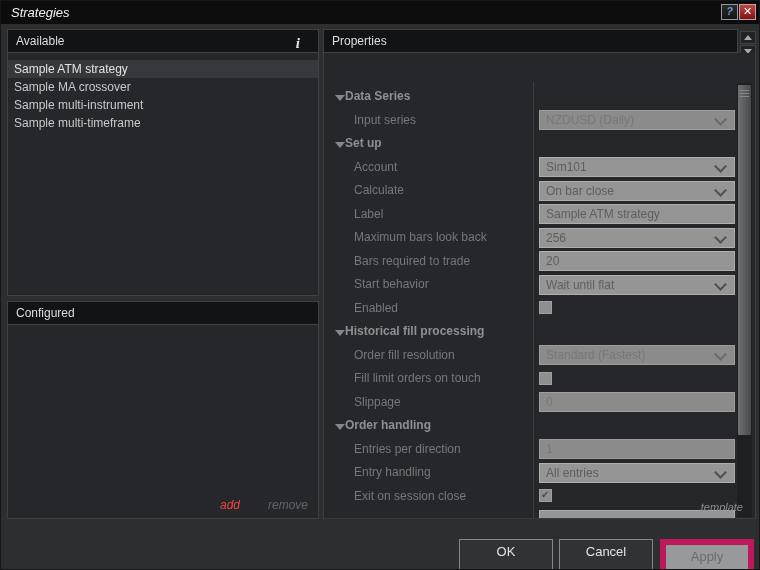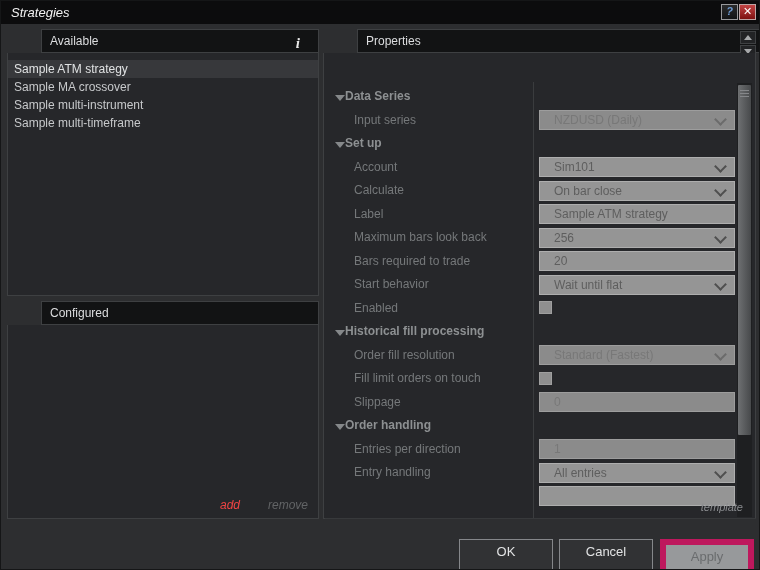--- a/index.html
+++ b/index.html
@@ -11,21 +11,21 @@
   
   .titlebar{position:absolute;left:0;top:0;right:0;height:23px;background:#0c0c0d;font-style:italic;}
   .title{position:absolute;left:10px;top:4px;font-size:13px;color:#f2f2f2;}
   .tb-btn{position:absolute;top:3px;width:17px;height:16px;box-sizing:border-box;
     font-size:11px;font-weight:bold;text-align:center;line-height:13px;cursor:default;}
   .help-btn{right:21px;background:linear-gradient(#2a2b2c,#131415);border:1px solid #98999b;color:#6f9bd1;}
   .close-btn{right:3px;background:linear-gradient(#c24444,#7e1212);border:1px solid #bda5a5;color:#fff;}
   
   .panel{position:absolute;box-sizing:border-box;}
   .panel-header{height:24px;background:#121314;border:1px solid #3e4042;box-sizing:border-box;
-    color:#dcdddf;font-size:12px;line-height:22px;padding:0 8px;position:relative;margin-left:34px;}
+    color:#dcdddf;font-size:12px;line-height:22px;padding:0 8px;position:relative;}
   .panel-body{position:absolute;left:0;right:0;bottom:0;background:#26272a;
     border:1px solid #3e4042;border-top:none;box-sizing:border-box;}
   .info-icon{position:absolute;right:18px;top:2px;font-family:"Liberation Serif","DejaVu Serif",serif;
     font-style:italic;font-weight:bold;font-size:15px;color:#e8e8e8;}
   
   #available{left:6px;top:28px;width:312px;height:267px;}
   #available .panel-body{top:24px;padding-top:7px;}
   .list-item{height:18px;line-height:18px;padding-left:6px;font-size:12px;color:#c7c9cb;}
   .list-item.selected{background:#37383b;color:#e0e2e3;}
   #configured{left:6px;top:300px;width:312px;height:218px;}
@@ -49,21 +49,21 @@
   .col-divider{position:absolute;left:208px;top:0;bottom:0;width:1px;background:#3a3c3e;}
   .grid-row{position:relative;height:23.5px;}
   .row-label{display:block;padding-left:29px;font-size:12px;line-height:23.5px;color:#75787a;
     white-space:nowrap;}
   .category-row .cat-label{display:block;padding-left:20px;font-size:12px;line-height:23.5px;
     font-weight:bold;color:#8d9092;}
   .cat-triangle{position:absolute;left:10px;top:10px;width:0;height:0;
     border-left:5px solid transparent;border-right:5px solid transparent;border-top:6px solid #85888a;}
   .editor-cell{position:absolute;left:214px;top:1.5px;width:196px;height:20px;}
   .field{position:relative;width:100%;height:20px;box-sizing:border-box;background:#959595;
-    border:1px solid #aeaeae;font-size:12px;color:#5e5e5e;line-height:18px;padding:0 14px;
+    border:1px solid #aeaeae;font-size:12px;color:#5e5e5e;line-height:18px;padding:0 6px;
     white-space:nowrap;overflow:hidden;}
   .field.disabled{background:#8b8b8b;border-color:#9d9d9d;color:#787878;}
   .chevron{position:absolute;right:9px;top:4px;width:7px;height:7px;
     border-right:2px solid #4f4f4f;border-bottom:2px solid #4f4f4f;transform:rotate(45deg);}
   .field.disabled .chevron{border-color:#6b6b6b;}
   .checkbox{display:inline-block;width:13px;height:13px;margin-top:3px;background:#8f8f8f;
     border:1px solid #9f9f9f;box-sizing:border-box;position:relative;}
   .checkbox.checked::after{content:"\2714";position:absolute;left:1px;top:-1px;
     font-size:10px;color:#4f4f4f;}
   .props-footer{position:absolute;right:12px;bottom:5px;font-size:11px;font-style:italic;color:#8b8d90;}
@@ -215,20 +215,24 @@
                 <div class="field disabled"><div style="display: inline;">1</div></div>
               </div>
             </div>
             <div class="grid-row">
               <div class="row-label">Entry handling</div>
               <div class="editor-cell">
                 <div class="field"><div style="display: inline;">All entries</div><div class="chevron"></div></div>
               </div>
             </div>
             <div class="grid-row">
+              <div class="row-label">Exit on session close</div>
+              <div class="editor-cell"><div class="checkbox checked"></div></div>
+            </div>
+            <div class="grid-row">
               <div class="editor-cell">
                 <div class="field"></div>
               </div>
             </div>
           </div>
         <div class="v-scrollbar">
           <div class="v-thumb"></div>
         </div>
       </div>
       <div class="props-footer">template</div>

